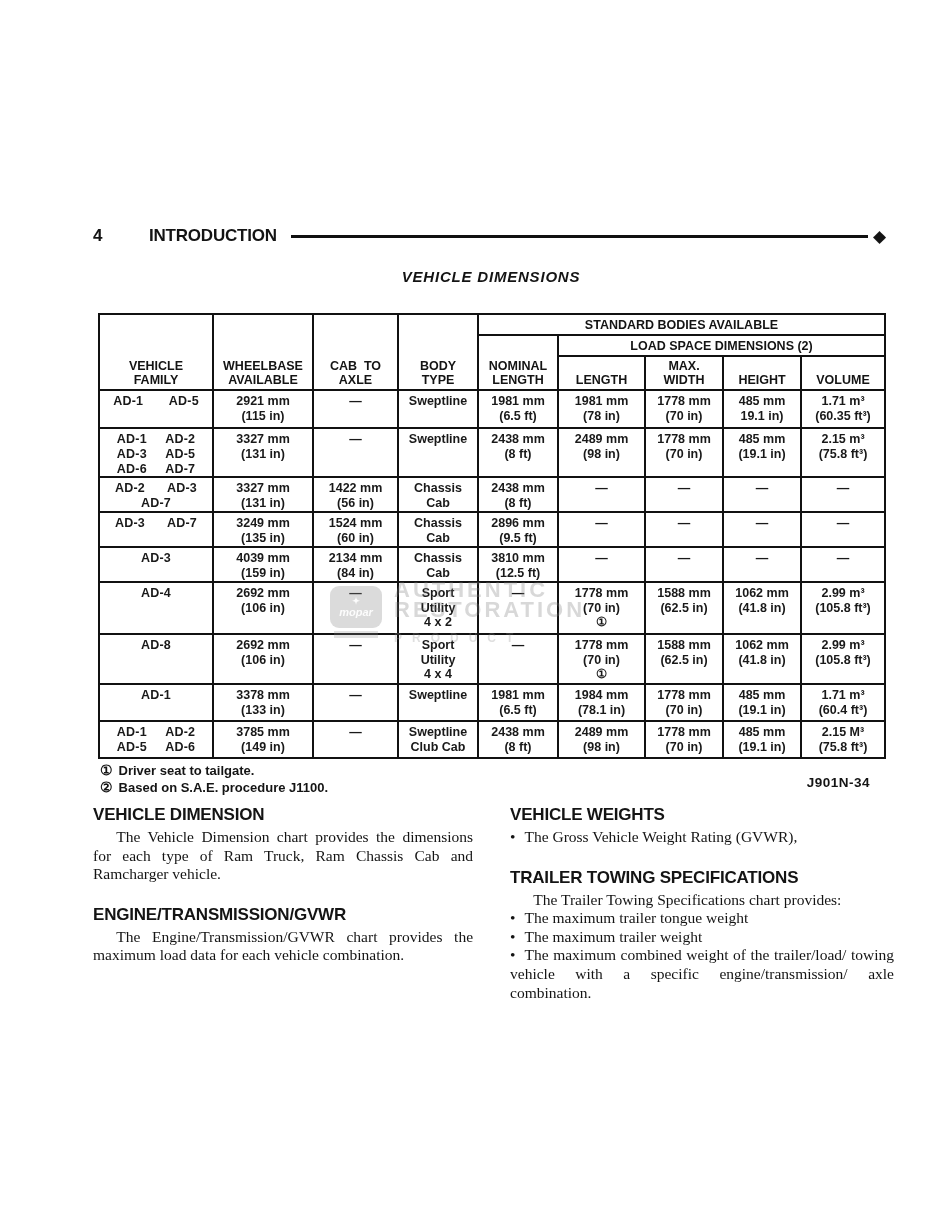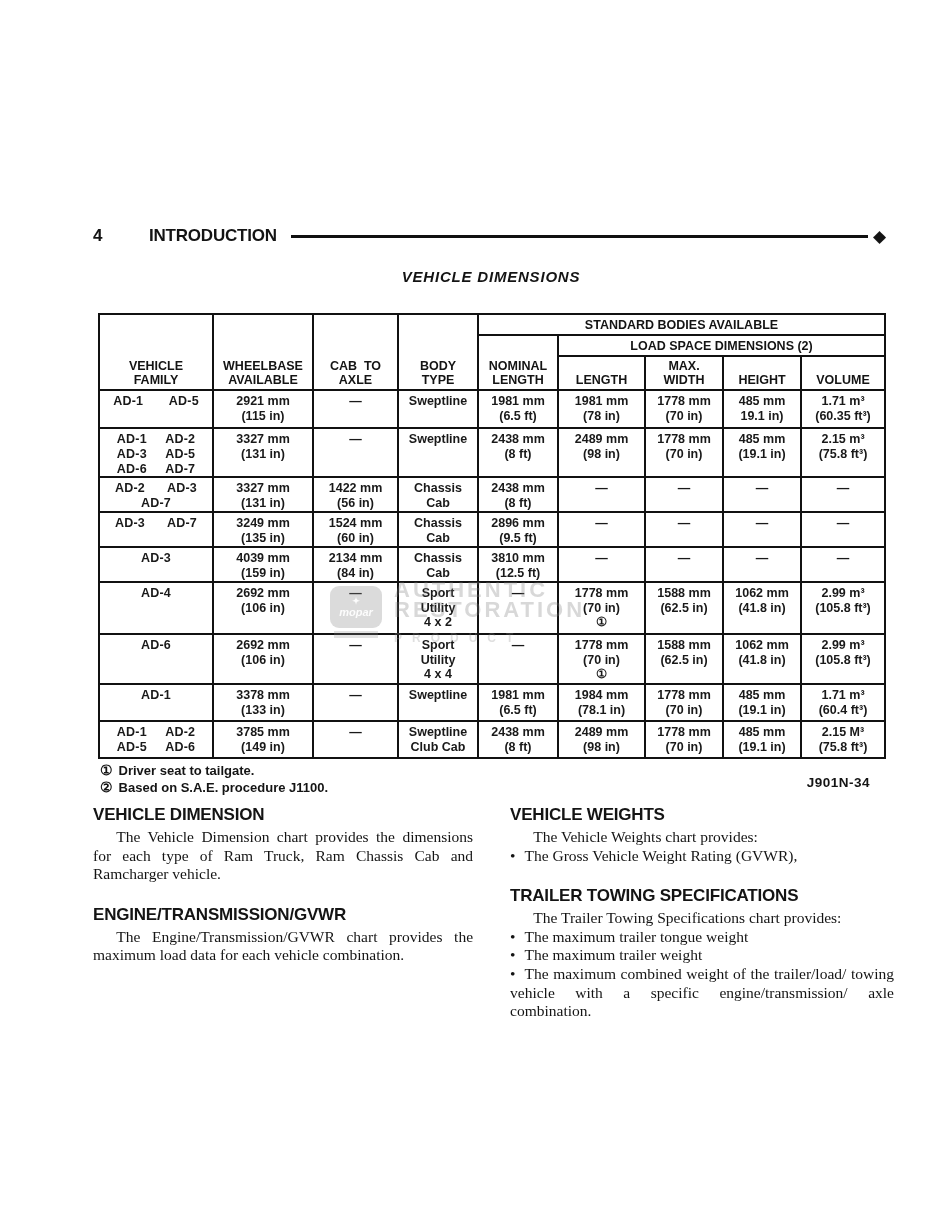--- a/index.html
+++ b/index.html
@@ -207,21 +207,21 @@
 (70 in)
 ①</td>
           <td>1588 mm
 (62.5 in)</td>
           <td>1062 mm
 (41.8 in)</td>
           <td>2.99 m³
 (105.8 ft³)</td>
         </tr>
         <tr style="height: 50px;">
-          <td class="family">AD-6</td>
+          <td class="family">AD-8</td>
           <td>2692 mm
 (106 in)</td>
           <td>—</td>
           <td>Sport
 Utility
 4 x 4</td>
           <td>—</td>
           <td>1778 mm
 (70 in)
 ①</td>
@@ -301,21 +301,20 @@
         <p class="indent">The Vehicle Dimension chart provides the dimensions for each type of Ram Truck, Ram Chassis Cab and Ramcharger vehicle.</p>
       </div>
       <div class="sect">
         <h3>ENGINE/TRANSMISSION/GVWR</h3>
         <p class="indent">The Engine/Transmission/GVWR chart provides the maximum load data for each vehicle combination.</p>
       </div>
     </div>
     <div class="col-right">
       <div class="sect">
         <h3>VEHICLE WEIGHTS</h3>
-        <p class="indent">The Vehicle Weights chart provides:</p>
         <p class="bullet"><span class="dot">•</span><span>The Gross Vehicle Weight Rating (GVWR),</span></p>
       </div>
       <div class="sect">
         <h3>TRAILER TOWING SPECIFICATIONS</h3>
         <p class="indent">The Trailer Towing Specifications chart provides:</p>
         <p class="bullet"><span class="dot">•</span><span>The maximum trailer tongue weight</span></p>
         <p class="bullet"><span class="dot">•</span><span>The maximum trailer weight</span></p>
         <p class="bullet"><span class="dot">•</span><span>The maximum combined weight of the trailer/load/ towing vehicle with a specific engine/transmission/ axle combination.</span></p>
       </div>
     </div>

